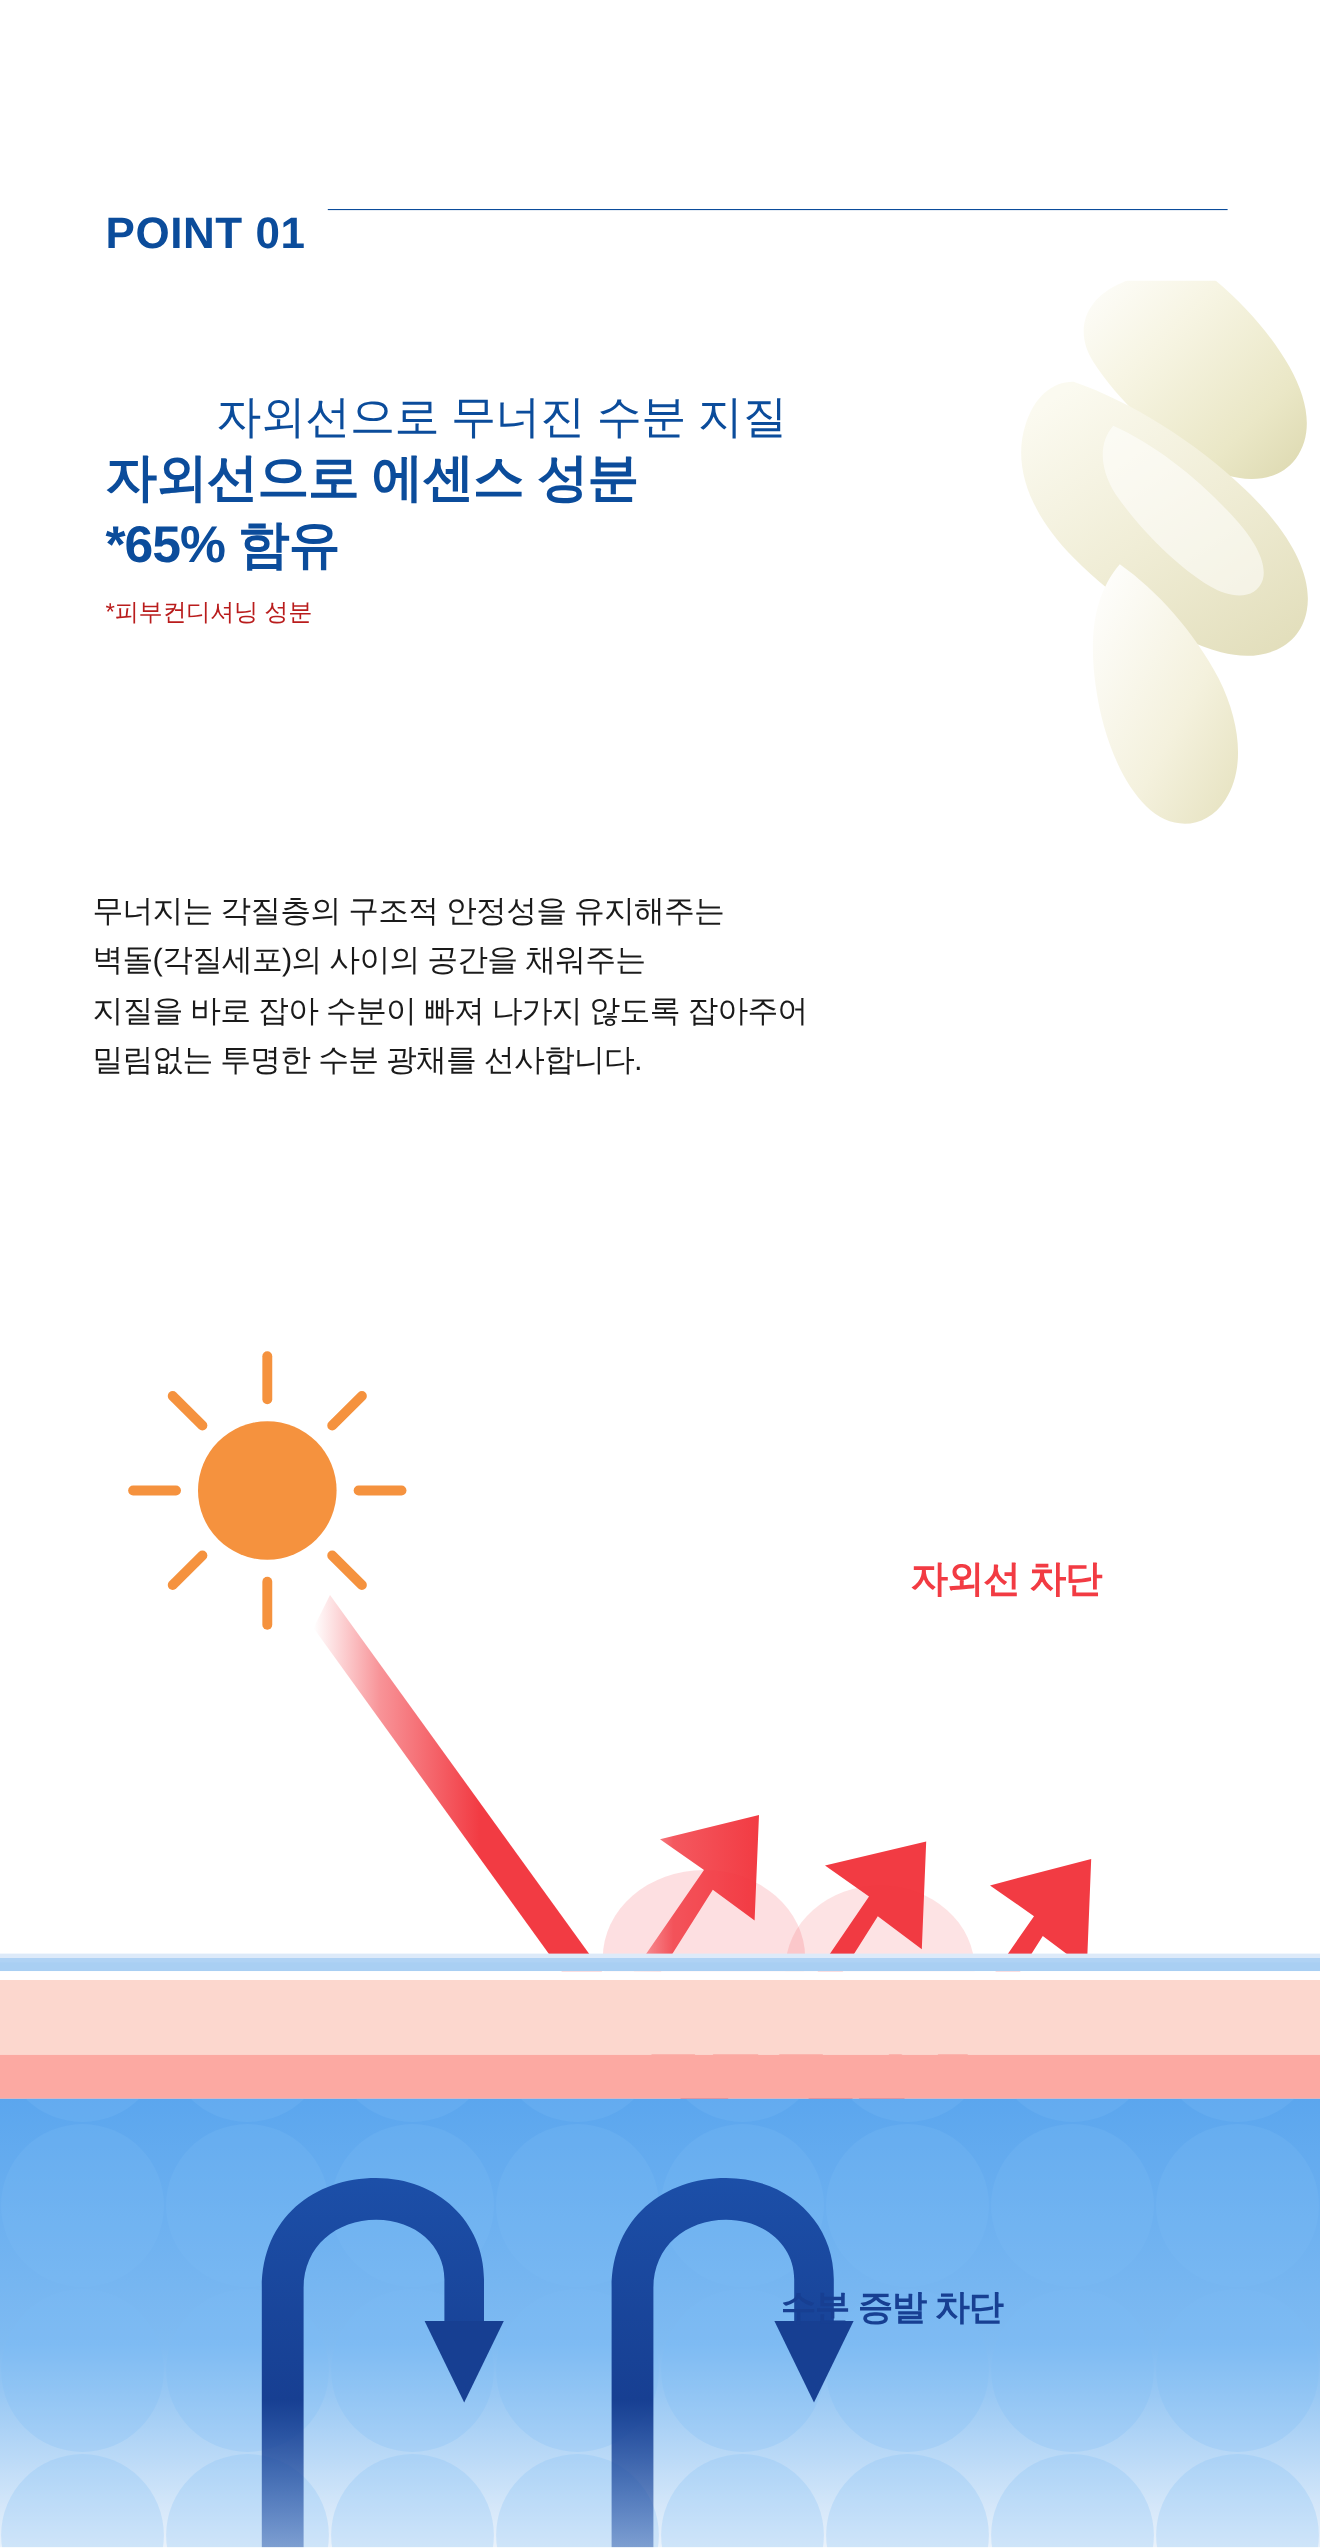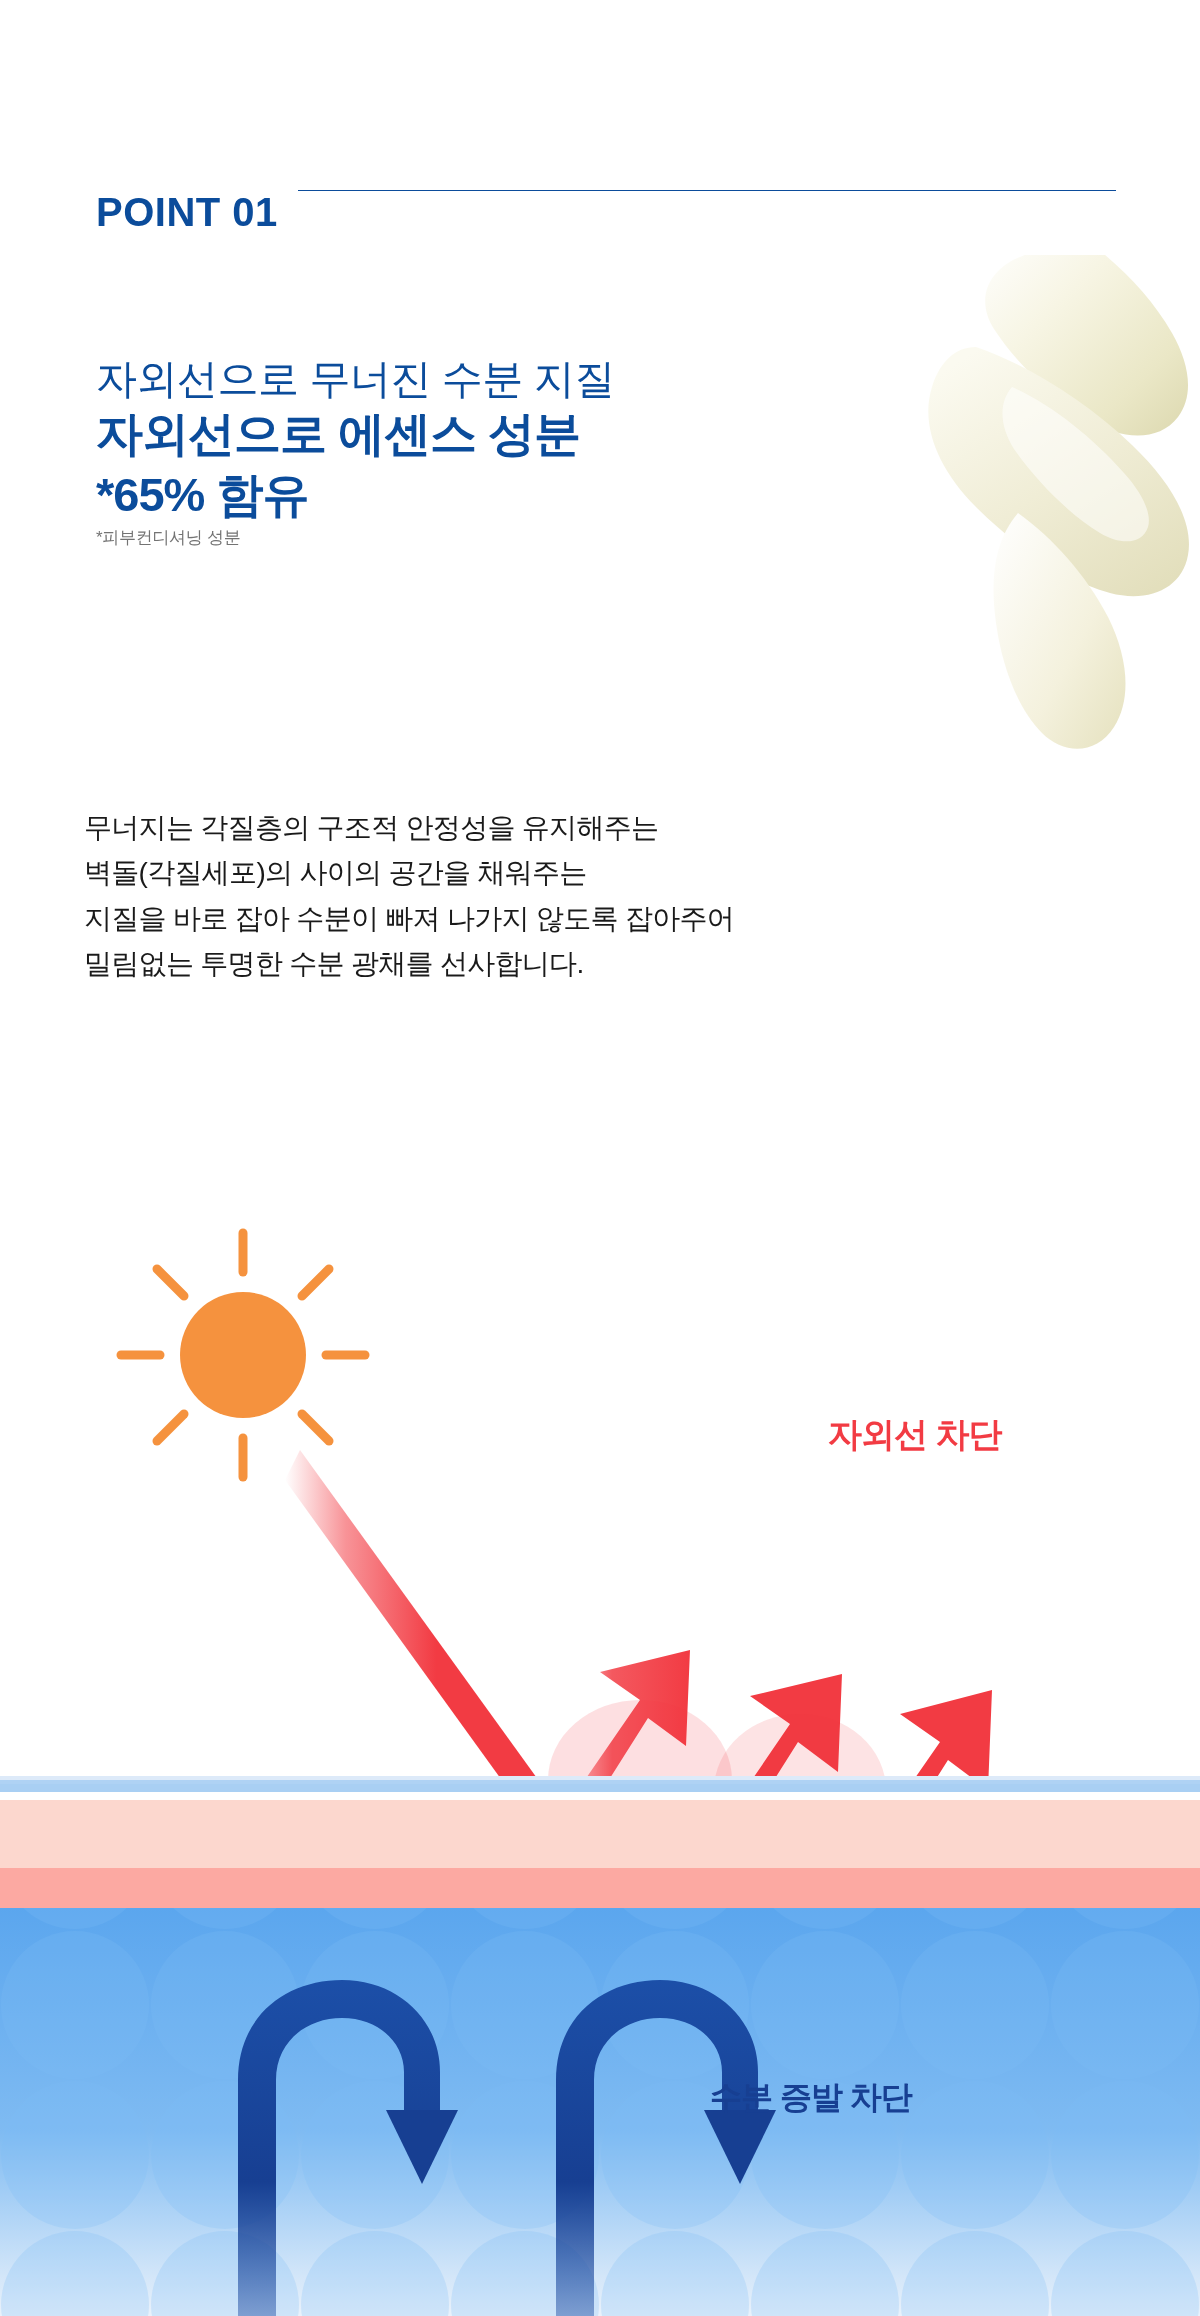--- a/index.html
+++ b/index.html
@@ -27,28 +27,29 @@
   .point-rule{
     flex:1; height:1px; background:#0B4C9B; margin-left:20px;
   }
 
   
   .headline{
     position:absolute; left:96px; top:355px; width:720px; z-index:5;
   }
   .h-thin{
     font-size:41px; font-weight:400; color:#0B4C9B;
-    line-height:1.18; letter-spacing:-0.5px; white-space:nowrap;
+    line-height:1.18; letter-spacing:-0.5px; white-space:nowrap;text-align:center;
   }
   .h-bold{
     font-size:47px; font-weight:bold; color:#0B4C9B;
     line-height:1.30; letter-spacing:-1px; white-space:nowrap;
   }
   .h-foot{
-    font-size:17px; font-weight:400; color:#737373;
+    margin-top:16px;
+    font-size:22px; font-weight:400; color:#b91c1c;
     letter-spacing:-0.3px;
   }
 
   
   .cream-wrap{
     position:absolute; right:0px; top:255px;
     width:420px; height:540px; z-index:1; overflow:hidden;
   }
 
   

